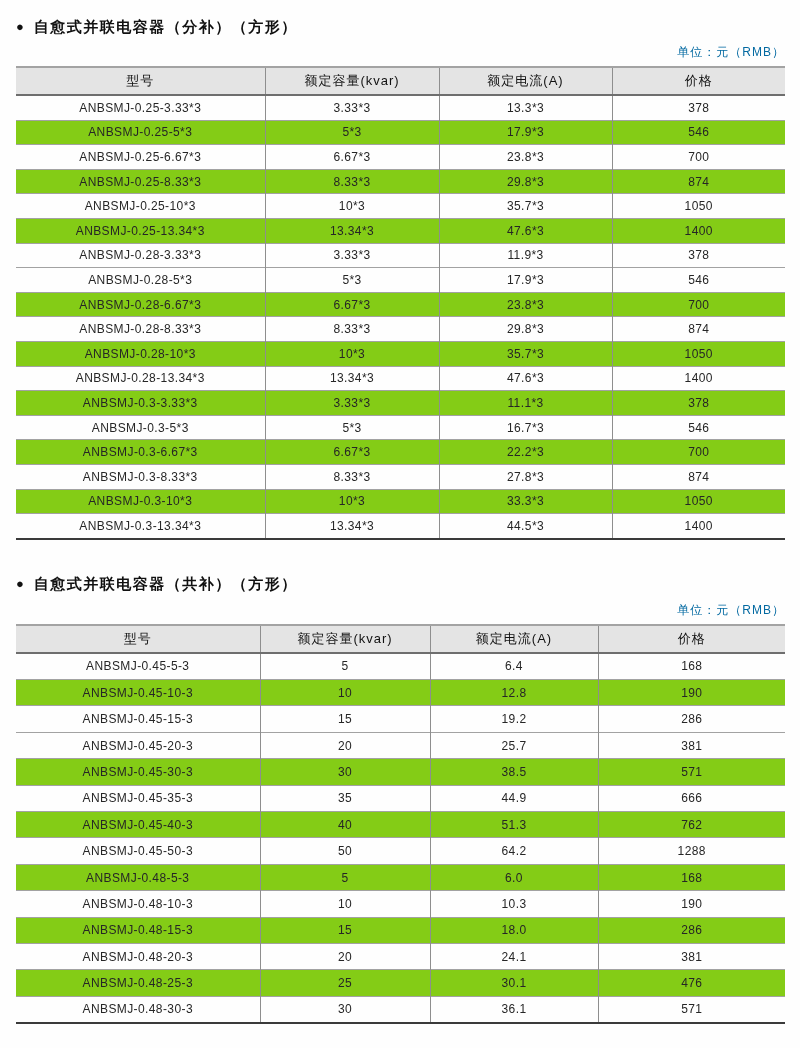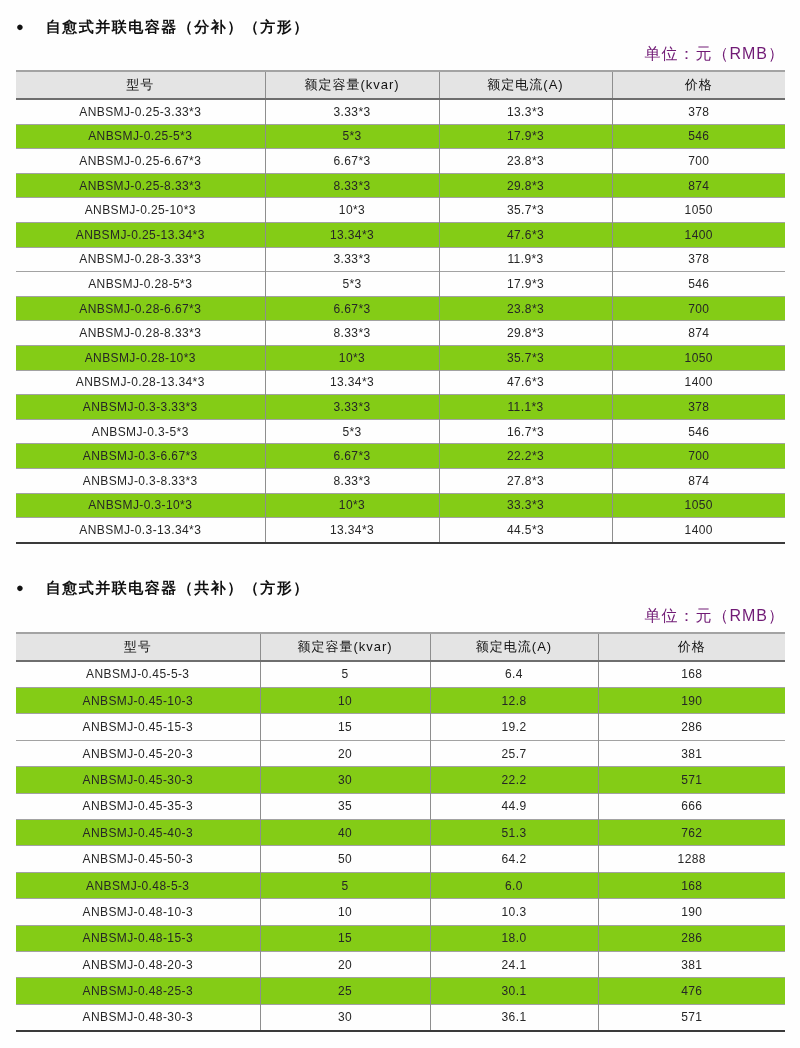--- a/index.html
+++ b/index.html
@@ -1,23 +1,23 @@
 <!DOCTYPE html>
 <html><head>
 <meta charset="utf-8">
 <style>
   html, body { margin: 0; padding: 0; background: #ffffff; }
   body { width: 800px; height: 1048px; font-family: "Liberation Sans", sans-serif; color: #1c1c1c; }
   .page { box-sizing: border-box; width: 800px; height: 1048px; padding: 17px 15px 0 16px; background: #fefefe; overflow: hidden; }
 
   .title-row { display: flex; align-items: center; gap: 10px; height: 20px; }
   .bullet { font-size: 13px; line-height: 1; color: #111; transform: translateY(-1px); }
-  .section-title { margin: 12px; font-size: 15px; font-weight: bold; color: #111; letter-spacing: 1.5px; }
-
-  .unit-label { text-align: right; font-size: 16px; color: #701a75; margin: 7px 0 5px 0; letter-spacing: 1px; }
+  .section-title { margin: 0; font-size: 15px; font-weight: bold; color: #111; letter-spacing: 1.5px; }
+
+  .unit-label { text-align: right; font-size: 12px; color: #0369a1; margin: 7px 0 5px 0; letter-spacing: 1px; }
 
   table { width: 769px; border-collapse: collapse; table-layout: fixed;
           border-top: 2px solid #a3a3a3; border-bottom: 2px solid #3a3a3a; }
   thead th { background: #e4e4e4; font-weight: normal; font-size: 13px; color: #111;
              height: 24px; border-bottom: 2px solid #6e6e6e; letter-spacing: 1px; }
   td { font-size: 12px; text-align: center; color: #262626; letter-spacing: 0.4px; padding: 0; }
   .t1 tbody td { height: 23.6px; }
   .t2 tbody td { height: 25.4px; }
   tbody tr + tr td { border-top: 1px solid #a2a2a2; }
   td + td, th + th { border-left: 1px solid #8e8e8e; }
@@ -206,21 +206,21 @@
           </tr>
           <tr>
             <td>ANBSMJ-0.45-20-3</td>
             <td>20</td>
             <td>25.7</td>
             <td>381</td>
           </tr>
           <tr class="shaded">
             <td>ANBSMJ-0.45-30-3</td>
             <td>30</td>
-            <td>22.2</td>
+            <td>38.5</td>
             <td>571</td>
           </tr>
           <tr>
             <td>ANBSMJ-0.45-35-3</td>
             <td>35</td>
             <td>44.9</td>
             <td>666</td>
           </tr>
           <tr class="shaded">
             <td>ANBSMJ-0.45-40-3</td>

